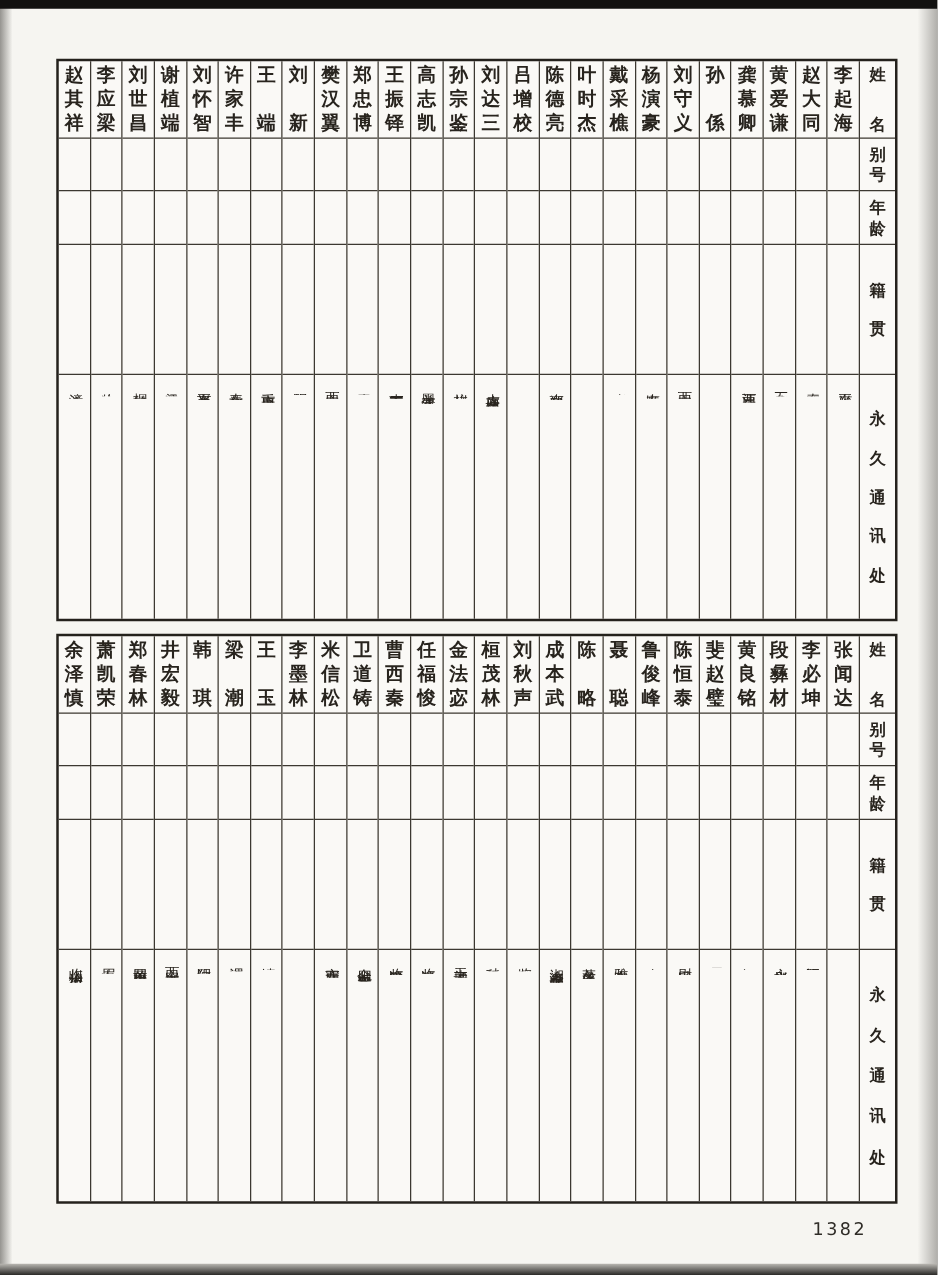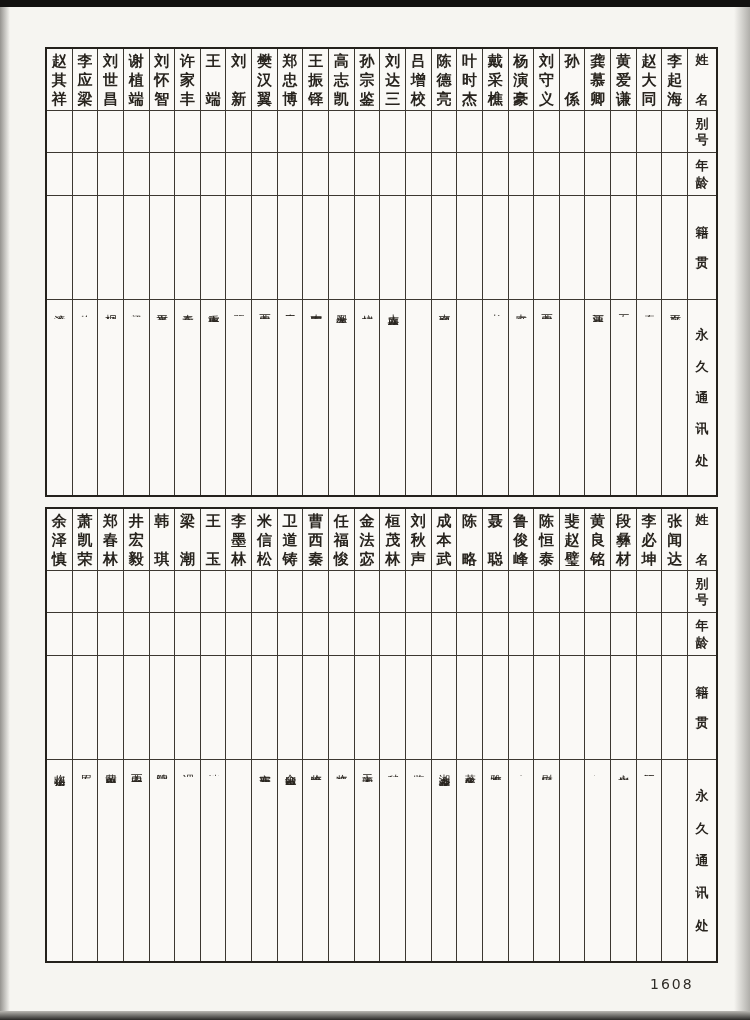--- a/index.html
+++ b/index.html
@@ -1041,18 +1041,18 @@
           <span class="vtext">二二</span>
         </div>
         <div class="cell native r-nat">
           <span class="vtext">江西临川</span>
         </div>
         <div class="cell addr r-addr">
           <span class="vtext">临川流坊街仁兴斋转官塘村余宅</span>
         </div>
       </div>
     </section>
-  <div class="page-number">1608</div>
+  <div class="page-number">1382</div>
   <div class="edge-left"></div>
   <div class="edge-right"></div>
   <div class="edge-top"></div>
   <div class="edge-bottom"></div>
 </div>
 
 </body></html>

